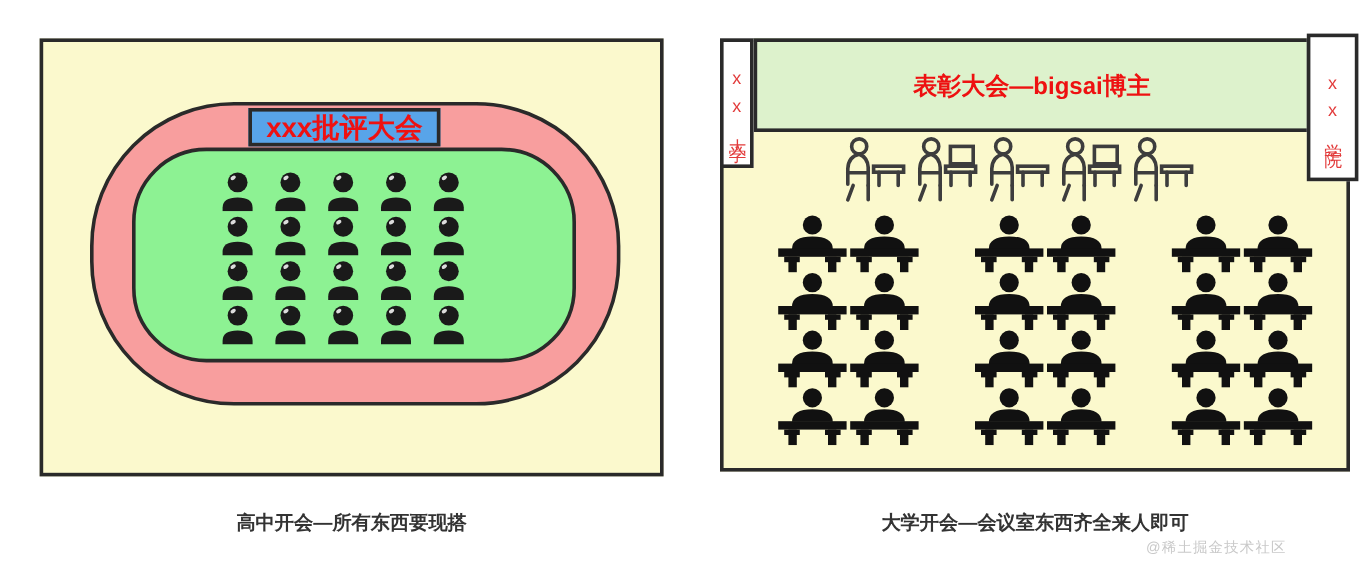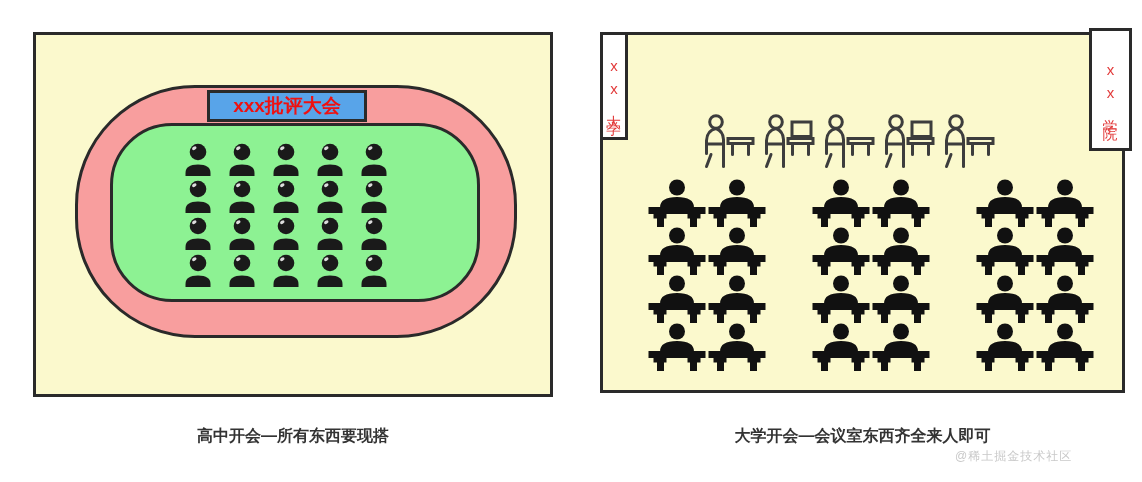--- a/index.html
+++ b/index.html
@@ -25,21 +25,21 @@
   
   #left-panel{left:33px;top:32px;width:520px;height:365px;
     border:3px solid var(--ink);background:var(--yellow);}
   #track{left:39px;top:50px;width:442px;height:253px;
     border:3px solid var(--ink);border-radius:120px;background:var(--pink);}
   #infield{left:74px;top:88px;width:370px;height:179px;
     border:3px solid var(--ink);border-radius:62px;background:var(--green);}
   #left-banner{left:171px;top:55px;width:160px;height:32px;z-index:4;
     border:3px solid var(--ink);background:var(--blue);
     display:flex;align-items:center;justify-content:center;
-    font-size:19px;font-weight:bold;color:var(--red);white-space:nowrap;}
+    font-size:23px;font-weight:bold;color:var(--red);white-space:nowrap;}
   #left-grid{left:140px;top:106px;z-index:3;display:grid;
     grid-template-columns:repeat(5,44px);grid-auto-rows:37px;
     justify-items:center;align-items:center;}
 
   
   #right-panel{left:600px;top:32px;width:525px;height:361px;
     border:3px solid var(--ink);background:var(--yellow);}
   #right-banner{left:25px;top:-3px;width:464px;height:78px;z-index:2;
     border:3px solid var(--ink);background:var(--banner-green);
     display:flex;align-items:center;justify-content:center;
@@ -191,20 +191,21 @@
   <svg width="30" height="33" viewBox="0 0 30 33">
     <circle cx="15" cy="9" r="8.3" fill="#1a1a1a"></circle>
     <ellipse cx="11.3" cy="5.2" rx="2.4" ry="1.6" fill="#ffffff" opacity="0.85" transform="rotate(-32 11.3 5.2)"></ellipse>
     <path d="M2.5 33 L2.5 30 Q2.5 21.5 15 21.5 Q27.5 21.5 27.5 30 L27.5 33 Z" fill="#1a1a1a"></path>
   </svg>
 </div>
 </div>
 <div id="left-caption" class="abs caption">高中开会—所有东西要现搭</div>
 
 <div id="right-panel" class="abs">
+  <div id="right-banner" class="abs">表彰大会—bigsai博主</div>
   <div id="sign-university" class="abs vsign">
     <span>xx大学</span>
   </div>
   <div id="sign-college" class="abs vsign">
     <span>xx学院</span>
   </div>
   <div id="podium-row" class="abs">
   <svg width="60" height="57" viewBox="0 0 60 57" fill="none" stroke="#3d3d3d" stroke-width="3" stroke-linecap="round">
     <circle cx="21" cy="9" r="6.3"></circle>
     <path d="M21 15.5 q-9 2 -9.5 12 l0 13"></path>

